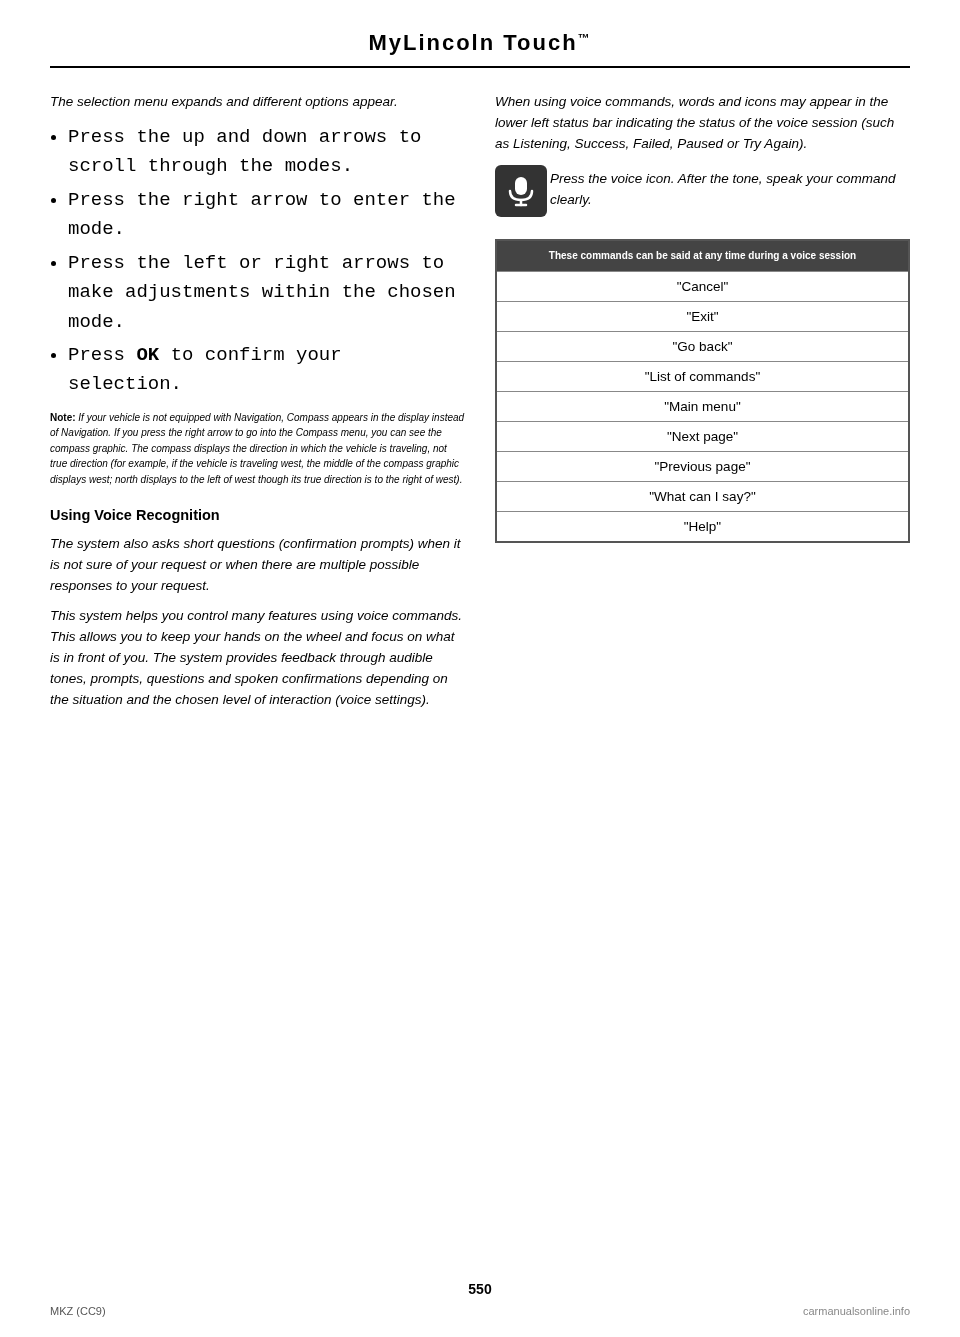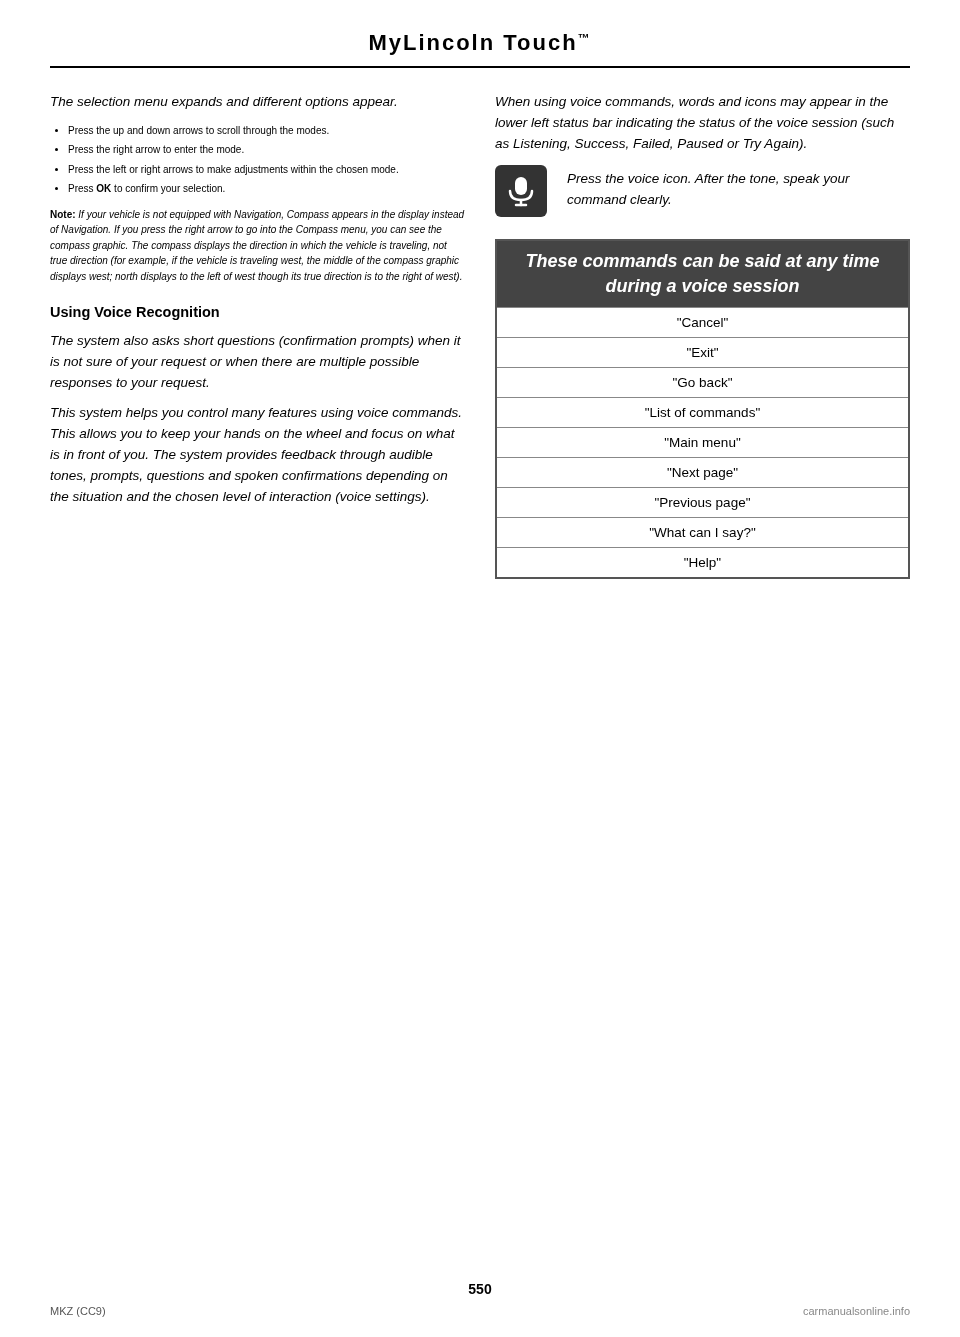--- a/index.html
+++ b/index.html
@@ -58,24 +58,25 @@
       margin-bottom: 10px;
       font-style: italic;
     }
 
     .bullet-list {
       margin-left: 18px;
       margin-bottom: 10px;
     }
 
     .bullet-list li {
-      font-size: 10px;
+      font-size: 19px;
       line-height: 1.55;
       margin-bottom: 4px;
       list-style-type: disc;
+      font-family: Liberation Mono, monospace;
     }
 
     .note-text {
       font-size: 10px;
       line-height: 1.55;
       margin-bottom: 10px;
       font-style: italic;
     }
 
     .note-text strong {
@@ -86,21 +87,21 @@
       font-size: 14.5px;
       font-weight: bold;
       margin-top: 18px;
       margin-bottom: 8px;
       line-height: 1.4;
     }
 
     .voice-icon-row {
       display: flex;
       align-items: flex-start;
-      gap: 20px;
+      gap: 3px;
       margin-bottom: 18px;
     }
 
     .voice-icon-box {
       width: 52px;
       height: 52px;
       background: #333;
       border-radius: 6px;
       display: flex;
       align-items: center;
@@ -118,24 +119,23 @@
       width: 100%;
       border-collapse: collapse;
       margin-top: 8px;
     }
 
     .commands-table .table-header {
       background: #444;
       color: #fff;
       text-align: center;
       font-weight: bold;
-      font-size: 18px;
+      font-size: 10px;
       padding: 8px 10px;
       line-height: 1.4;
-      font-style: italic;
     }
 
     .commands-table .table-row td {
       border-top: 1px solid #888;
       text-align: center;
       font-size: 13.5px;
       padding: 7px 10px;
       background: #fff;
     }
 

